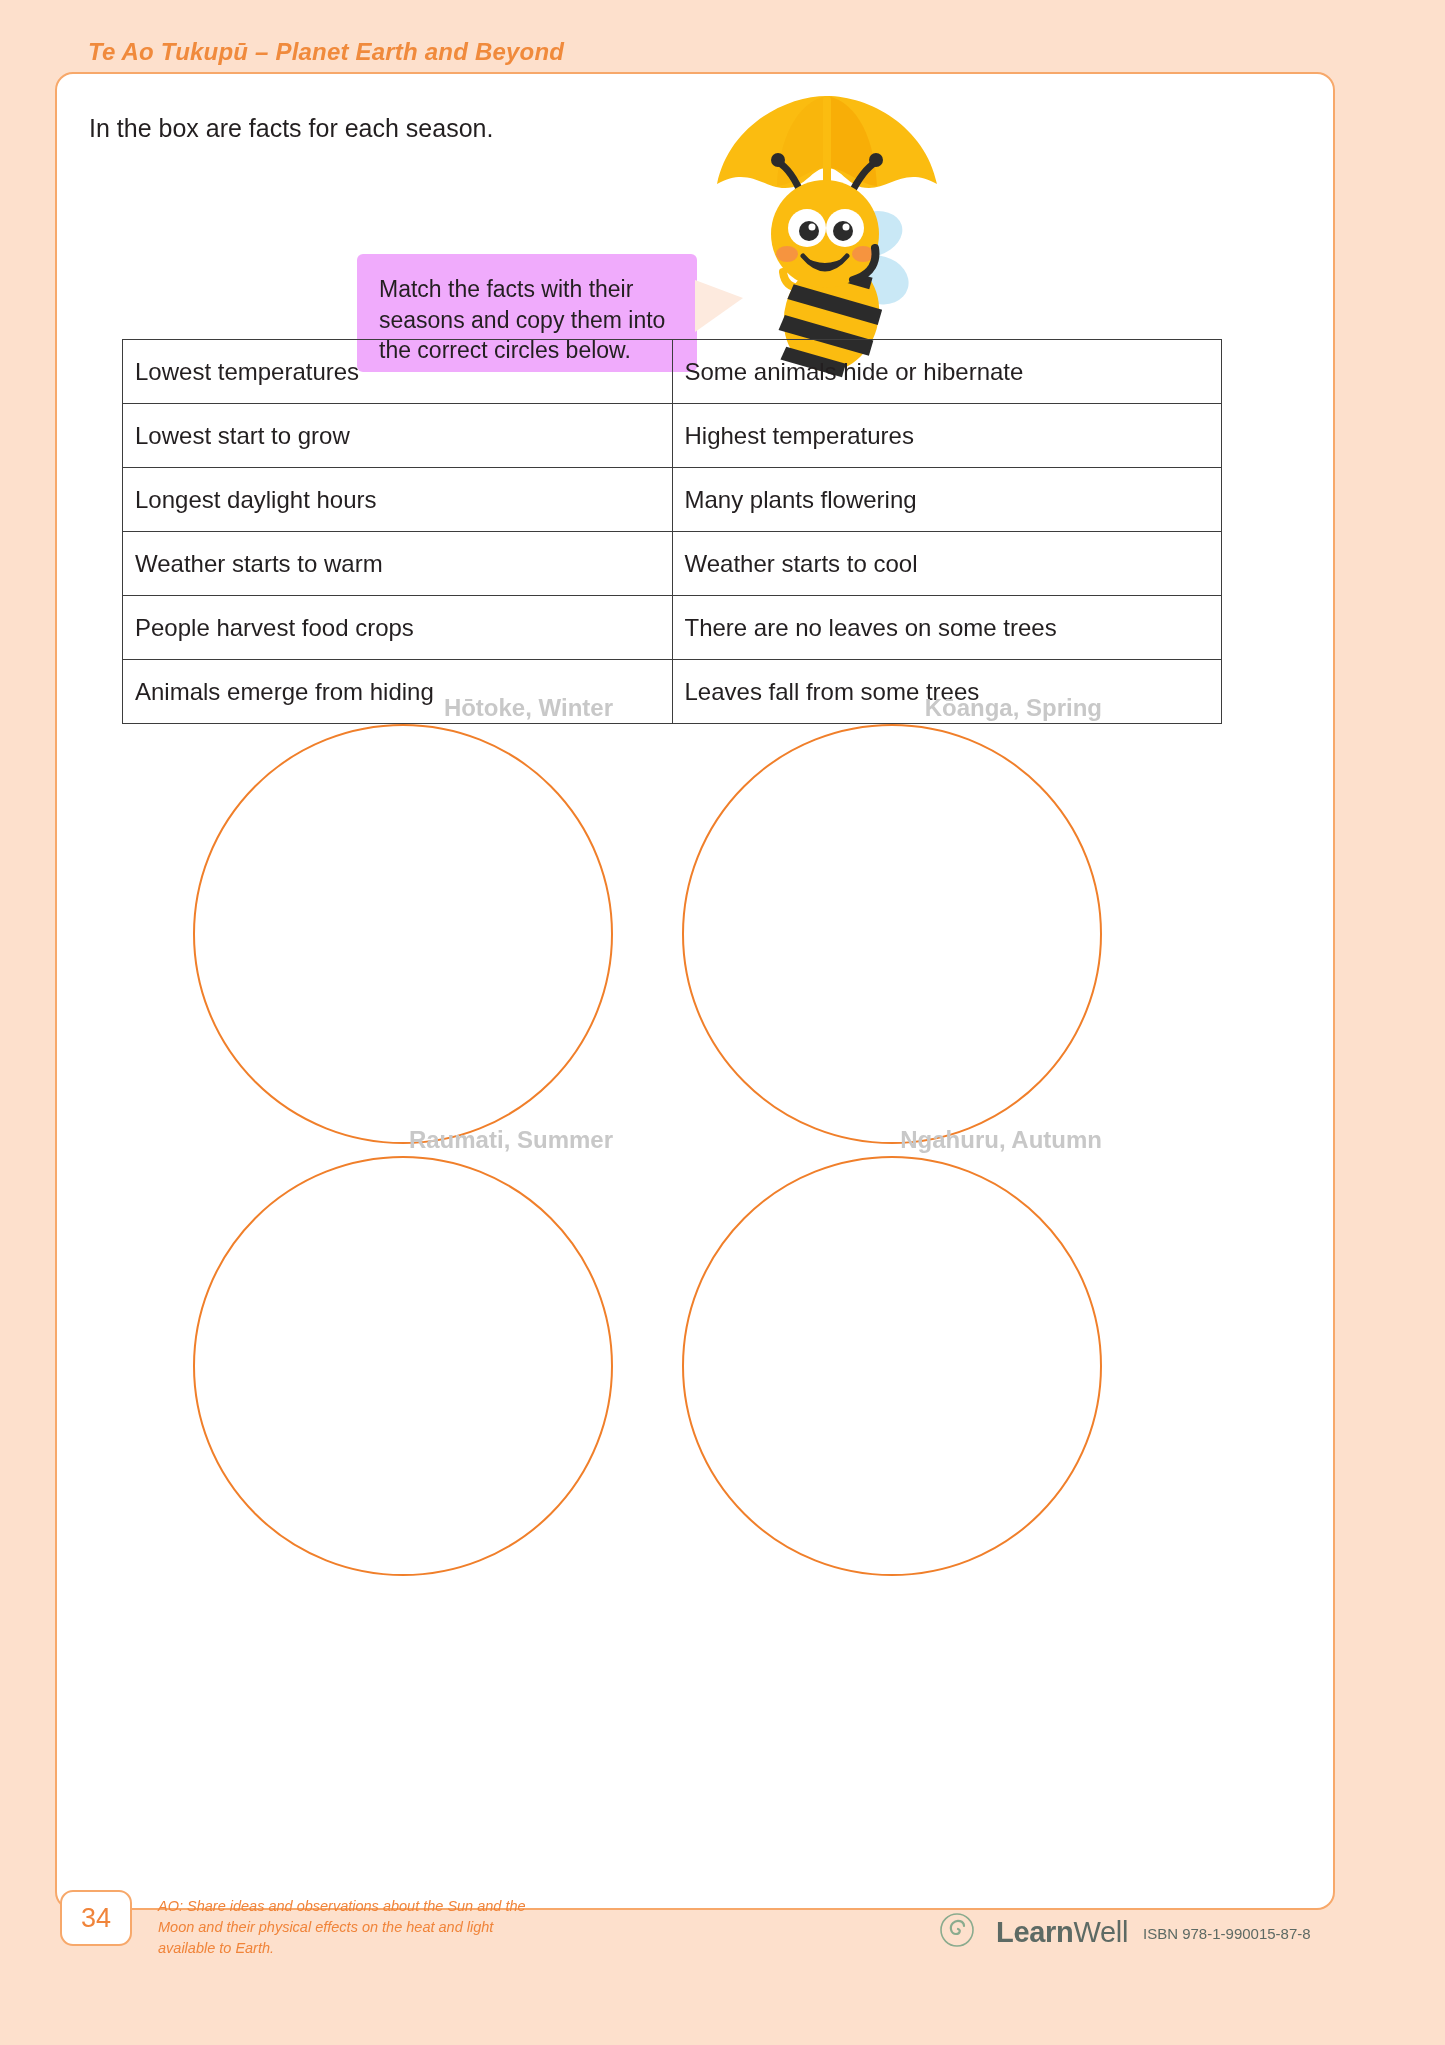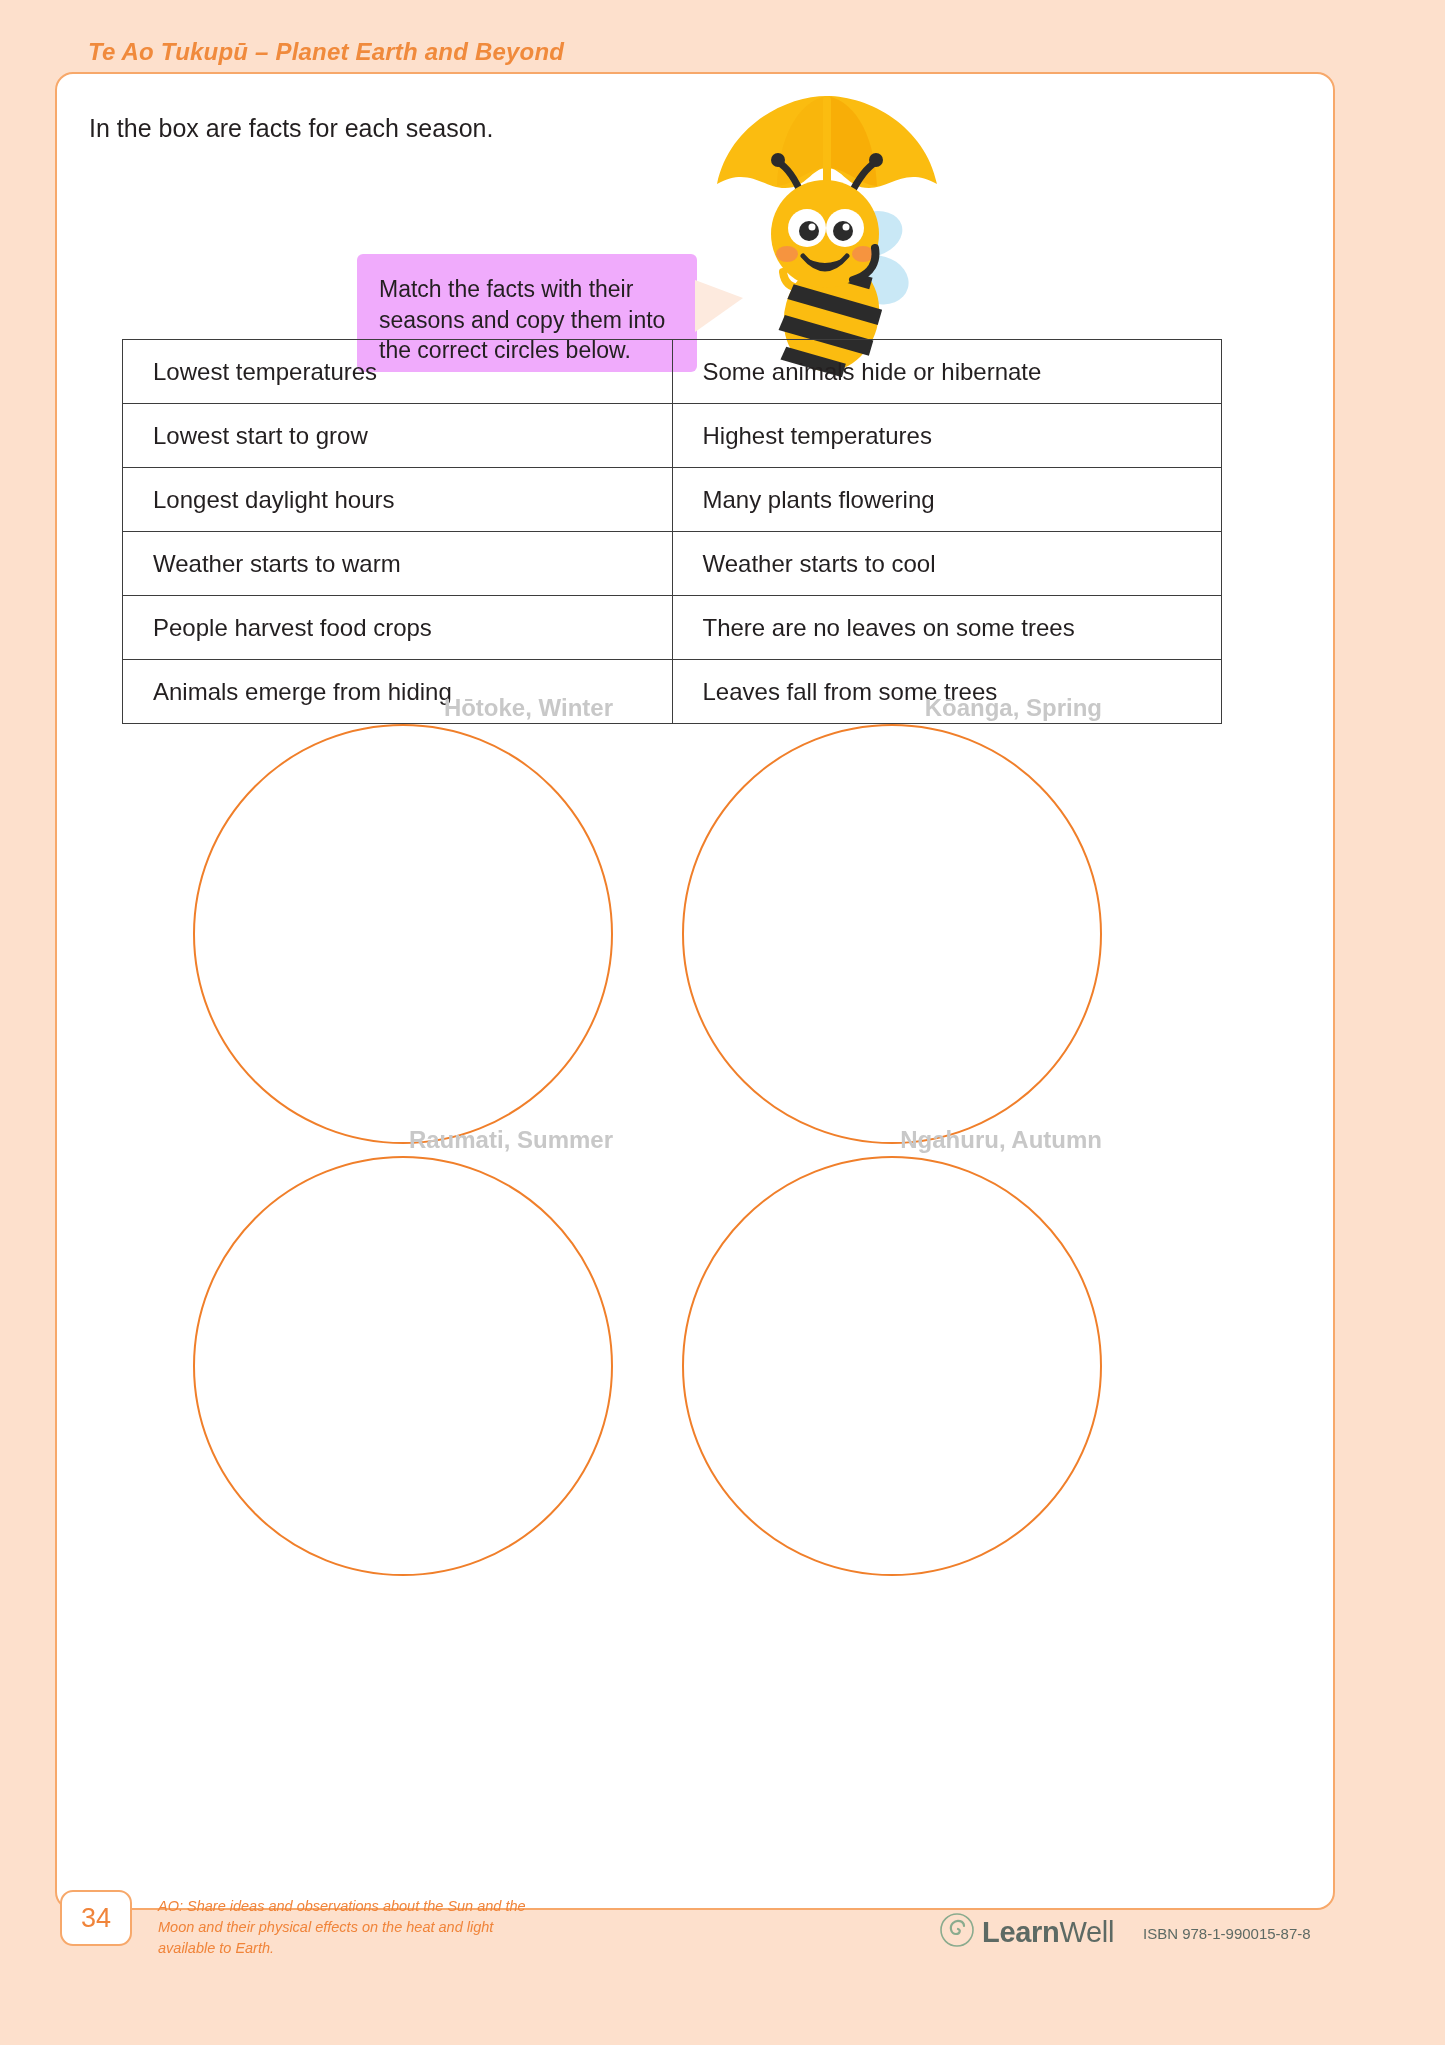--- a/index.html
+++ b/index.html
@@ -93,21 +93,21 @@
     position: absolute;
     left: 65px;
     top: 265px;
     width: 1100px;
     border-collapse: collapse;
     table-layout: fixed;
   }
   .facts-table td {
     border: 1.5px solid #3d3d3d;
     height: 63px;
-    padding: 0 30px;
+    padding: 0 12px;
     font-size: 24px;
     color: #231f20;
     vertical-align: middle;
   }
 
   
   .circle {
     position: absolute;
     border: 2px solid #f07f2a;
     border-radius: 50%;
@@ -157,21 +157,21 @@
     font-style: italic;
     color: #f0843a;
     line-height: 1.45;
   }
   .brand {
     position: absolute;
     left: 940px;
     top: 1913px;
     display: flex;
     align-items: center;
-    gap: 8px;
+    gap: 22px;
   }
   .brand-name {
     font-size: 29px;
     color: #5d6a64;
     letter-spacing: -0.3px;
   }
   .brand-name b { font-weight: bold; }
   .isbn {
     position: absolute;
     left: 1143px;

